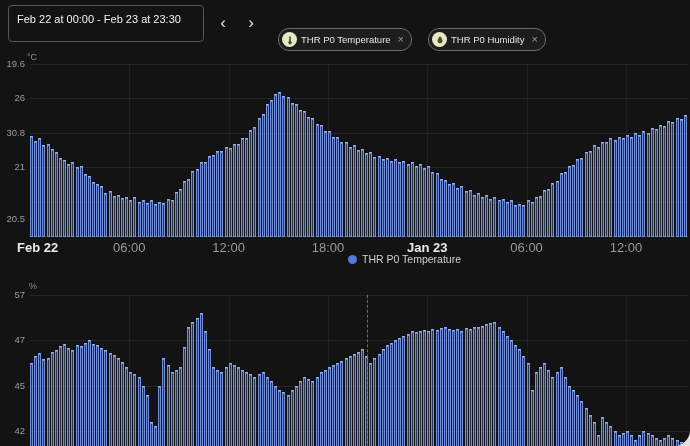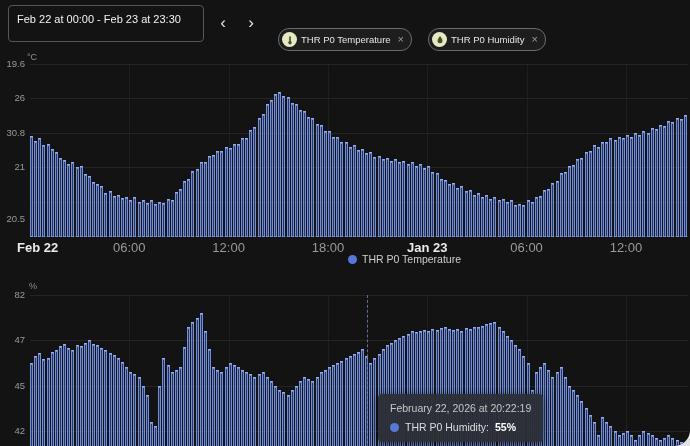--- a/index.html
+++ b/index.html
@@ -273,21 +273,21 @@
 
   <div class="chart-layer" id="chart-hum">
     <span class="unit" style="left:29px;top:281px">%</span>
   <div class="vgrid" style="left: 129.321px; top: 295px; height: 151px;"></div>
       <div class="vgrid" style="left: 228.642px; top: 295px; height: 151px;"></div>
       <div class="vgrid" style="left: 327.962px; top: 295px; height: 151px;"></div>
       <div class="vgrid" style="left: 427.283px; top: 295px; height: 151px;"></div>
       <div class="vgrid" style="left: 526.604px; top: 295px; height: 151px;"></div>
       <div class="vgrid" style="left: 625.925px; top: 295px; height: 151px;"></div>
       <div class="hgrid" style="left: 30px; width: 658px; top: 295px;"></div>
-      <div class="ylab" style="left: 0px; top: 289px;">82</div>
+      <div class="ylab" style="left: 0px; top: 289px;">57</div>
       <div class="hgrid" style="left: 30px; width: 658px; top: 340.3px;"></div>
       <div class="ylab" style="left: 0px; top: 334.3px;">47</div>
       <div class="hgrid" style="left: 30px; width: 658px; top: 385.6px;"></div>
       <div class="ylab" style="left: 0px; top: 379.6px;">45</div>
       <div class="hgrid" style="left: 30px; width: 658px; top: 430.9px;"></div>
       <div class="ylab" style="left: 0px; top: 424.9px;">42</div>
       <div class="bar" style="left: 30px; top: 362.95px; height: 113.25px;"></div>
       <div class="bar" style="left: 34.1384px; top: 356.155px; height: 120.045px;"></div>
       <div class="bar" style="left: 38.2767px; top: 352.984px; height: 123.216px;"></div>
       <div class="bar" style="left: 42.4151px; top: 359.326px; height: 116.874px;"></div>
@@ -442,22 +442,14 @@
       <div class="bar" style="left: 659.031px; top: 439.96px; height: 36.24px;"></div>
       <div class="bar" style="left: 663.17px; top: 437.695px; height: 38.505px;"></div>
       <div class="bar" style="left: 667.308px; top: 435.43px; height: 40.77px;"></div>
       <div class="bar" style="left: 671.447px; top: 437.695px; height: 38.505px;"></div>
       <div class="bar" style="left: 675.585px; top: 439.96px; height: 36.24px;"></div>
       <div class="bar" style="left: 679.723px; top: 442.225px; height: 33.975px;"></div>
       <div class="bar" style="left: 683.862px; top: 444.49px; height: 31.71px;"></div>
       <div class="crosshair" style="left: 367.194px; top: 295px; height: 151px;"></div>
     </div>
 
-  <div class="tooltip">
-    <div class="tt-time">February 22, 2026 at 20:22:19</div>
-    <div class="tt-row">
-      <span class="dot" style="background: rgb(88, 120, 214);"></span>
-      <span class="tt-name">THR P0 Humidity:</span>
-      <span class="tt-val">55%</span>
-    </div>
-  </div>
 
 </div>
 
 </body></html>

